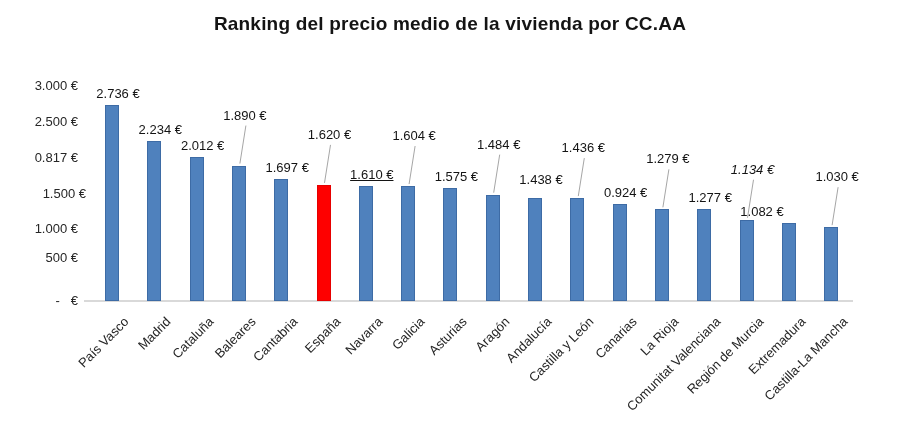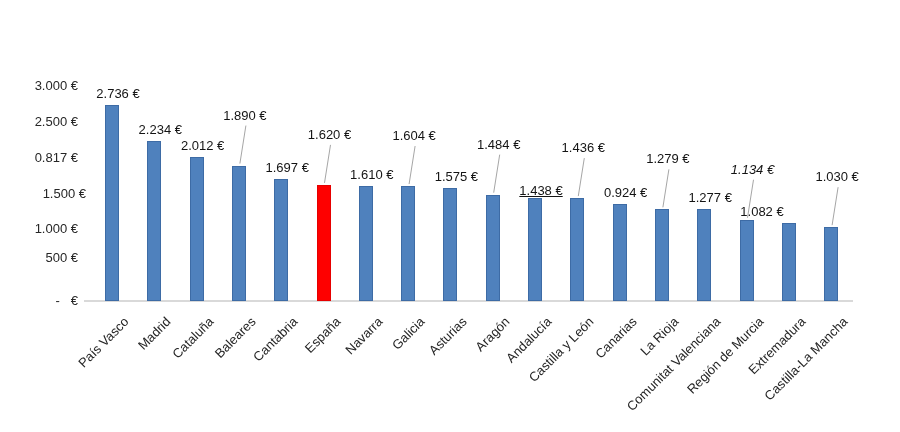--- a/index.html
+++ b/index.html
@@ -39,20 +39,21 @@
     position:absolute;width:160px;height:16px;line-height:16px;
     text-align:right;font-size:13px;color:#262626;white-space:nowrap;
     transform:rotate(-45deg);transform-origin:100% 0%;
   }
   .leaders{position:absolute;left:0;top:0;width:900px;height:432px;pointer-events:none;}
 </style>
 </head>
 <body>
 
 <div class="canvas">
+  <h1 class="title">Ranking del precio medio de la vivienda por CC.AA</h1>
   <div class="plot" id="plot">
       <div class="ytick" style="top: 78px;">3.000 €</div>
       <div class="ytick" style="top: 113.833px;">2.500 €</div>
       <div class="ytick" style="top: 149.667px;">0.817 €</div>
       <div class="ytick" style="top: 185.5px; padding-left: 8px;">1.500 €</div>
       <div class="ytick" style="top: 221.333px; text-align: right;">1.000 €</div>
       <div class="ytick" style="top: 250px;">500 €</div>
       <div class="ytick" style="top: 293px;">-   €</div>
       <div class="axisline"></div>
       <div class="bar" style="left: 105px; top: 104.92px; height: 196.08px;"></div>
@@ -67,33 +68,33 @@
       <div class="bar" style="left: 231.9px; top: 165.55px; height: 135.45px;"></div>
       <div class="dlab" style="left: 214.9px; top: 107.55px;">1.890 €</div>
       <div class="catlab" style="left: 87.9px; top: 314px;">Baleares</div>
       <div class="bar" style="left: 274.2px; top: 179.382px; height: 121.618px;"></div>
       <div class="dlab" style="left: 257.2px; top: 160.382px;">1.697 €</div>
       <div class="catlab" style="left: 130.2px; top: 314px;">Cantabria</div>
       <div class="bar hl" style="left: 316.5px; top: 184.9px; height: 116.1px;"></div>
       <div class="dlab" style="left: 299.5px; top: 126.9px;">1.620 €</div>
       <div class="catlab" style="left: 172.5px; top: 314px;">España</div>
       <div class="bar" style="left: 358.8px; top: 185.617px; height: 115.383px;"></div>
-      <div class="dlab" style="left: 341.8px; top: 166.617px;">1.610 €</div>
+      <div class="dlab" style="left: 341.8px; top: 166.617px; text-decoration: underline;">1.610 €</div>
       <div class="catlab" style="left: 214.8px; top: 314px;">Navarra</div>
       <div class="bar" style="left: 401.1px; top: 186.047px; height: 114.953px;"></div>
       <div class="dlab" style="left: 384.1px; top: 128.047px;">1.604 €</div>
       <div class="catlab" style="left: 257.1px; top: 314px;">Galicia</div>
       <div class="bar" style="left: 443.4px; top: 188.125px; height: 112.875px;"></div>
       <div class="dlab" style="left: 426.4px; top: 169.125px;">1.575 €</div>
       <div class="catlab" style="left: 299.4px; top: 314px;">Asturias</div>
       <div class="bar" style="left: 485.7px; top: 194.647px; height: 106.353px;"></div>
       <div class="dlab" style="left: 468.7px; top: 136.647px;">1.484 €</div>
       <div class="catlab" style="left: 341.7px; top: 314px;">Aragón</div>
       <div class="bar" style="left: 528px; top: 197.943px; height: 103.057px;"></div>
-      <div class="dlab" style="left: 511px; top: 183px; text-decoration: underline;">1.438 €</div>
+      <div class="dlab" style="left: 511px; top: 172px;">1.438 €</div>
       <div class="catlab" style="left: 384px; top: 314px;">Andalucía</div>
       <div class="bar" style="left: 570.3px; top: 198.087px; height: 102.913px;"></div>
       <div class="dlab" style="left: 553.3px; top: 140.087px;">1.436 €</div>
       <div class="catlab" style="left: 426.3px; top: 314px;">Castilla y León</div>
       <div class="bar" style="left: 612.6px; top: 204.465px; height: 96.535px;"></div>
       <div class="dlab" style="left: 595.6px; top: 185.465px;">0.924 €</div>
       <div class="catlab" style="left: 468.6px; top: 314px;">Canarias</div>
       <div class="bar" style="left: 654.9px; top: 209.338px; height: 91.6617px;"></div>
       <div class="dlab" style="left: 637.9px; top: 151.338px;">1.279 €</div>
       <div class="catlab" style="left: 510.9px; top: 314px;">La Rioja</div>

